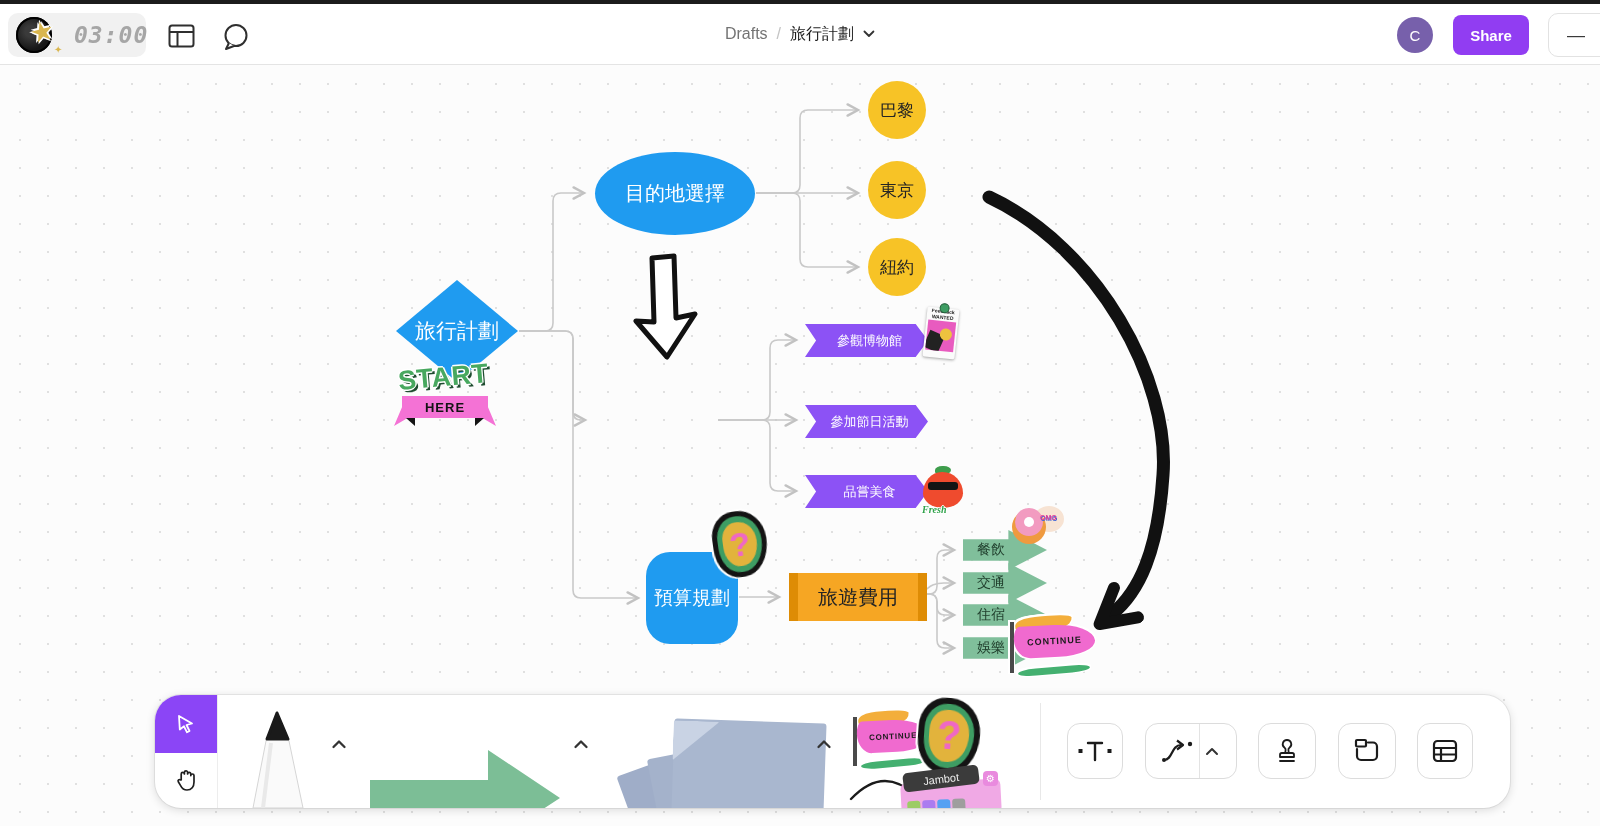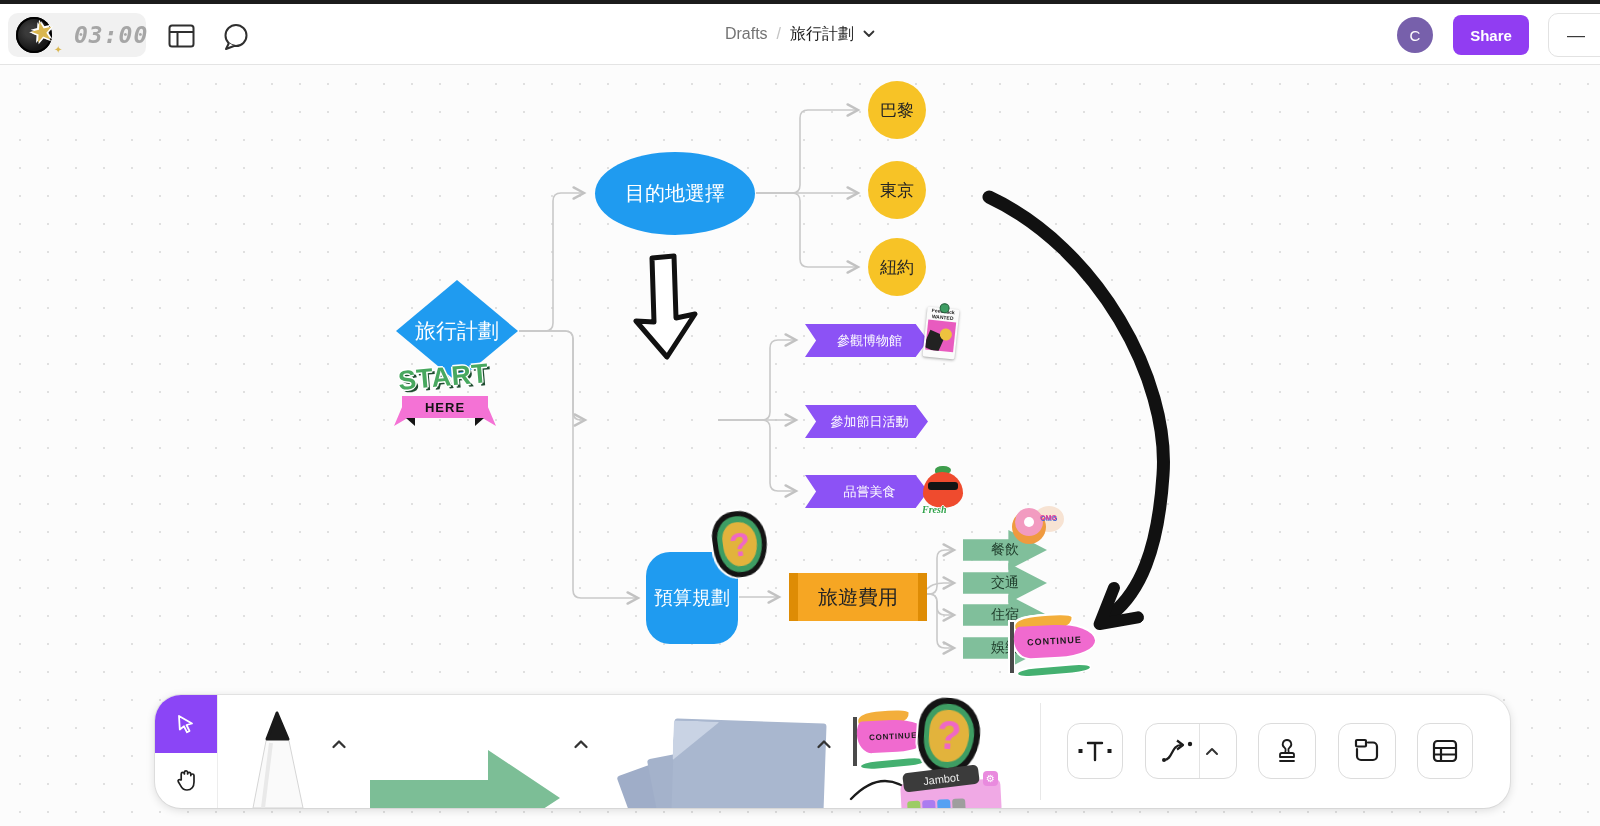--- a/index.html
+++ b/index.html
@@ -41,21 +41,21 @@
   #city0{left:868px;top:17px;} #city1{left:868px;top:97px;} #city2{left:868px;top:174px;}
   #nodeItin{left:597px;top:314px;width:120px;height:84px;background:#2ca45d;border-radius:50%;font-size:20px;}
   .flag{left:805px;width:123px;height:33px;background:#8c52f5;font-size:13px;
     clip-path:polygon(0 0,90% 0,100% 50%,90% 100%,0 100%,9% 50%);padding-left:6px;box-sizing:border-box;}
   #flag0{top:260px;} #flag1{top:341px;text-align:right;} #flag2{top:411px;}
   #nodeBudget{left:646px;top:488px;width:92px;height:92px;background:#1f9bf0;border-radius:24px;font-size:19px;}
   #nodeCost{left:789px;top:509px;width:138px;height:48px;background:#f6a623;color:#242424;font-size:20px;
     border-left:9px solid #de8c05;border-right:9px solid #de8c05;box-sizing:border-box;}
   .exp{left:963px;width:84px;height:40px;background:#80bf9b;color:#21402e;font-size:14px;
     clip-path:polygon(0 23%,54% 23%,54% 0,100% 50%,54% 100%,54% 77%,0 77%);
-    justify-content:flex-start;padding-left:28px;box-sizing:border-box;}
+    justify-content:flex-start;padding-left:14px;box-sizing:border-box;}
   #exp0{top:466px;} #exp1{top:499px;} #exp2{top:531px;} #exp3{top:564px;}
   
   .stk{position:absolute;z-index:3;}
   .outl{filter:drop-shadow(0 1.5px 0 #fff) drop-shadow(0 -1.5px 0 #fff) drop-shadow(1.5px 0 0 #fff) drop-shadow(-1.5px 0 0 #fff);}
   .startWord{font-size:27px;font-weight:800;letter-spacing:.5px;color:#48a85f;transform:rotate(-5deg);
     display:inline-block;text-shadow:-1.5px 0 #fff,1.5px 0 #fff,0 -1.5px #fff,0 1.5px #fff,2.5px 3px 0 #1e4c2f;}
   .ribbonBand{position:absolute;left:4px;top:34px;width:86px;height:22px;background:#f472d5;color:#141414;
     display:flex;align-items:center;justify-content:center;font-size:13px;font-weight:700;letter-spacing:1px;z-index:2;}
   .ribbonTails{position:absolute;left:-4px;top:40px;width:102px;height:24px;background:#f472d5;
     clip-path:polygon(0 100%,10% 0,90% 0,100% 100%,80% 50%,20% 50%);z-index:1;}

